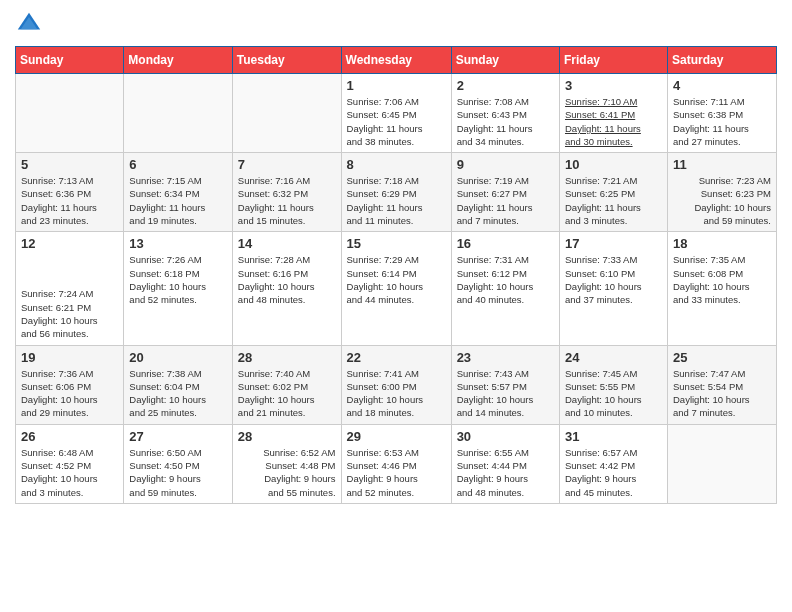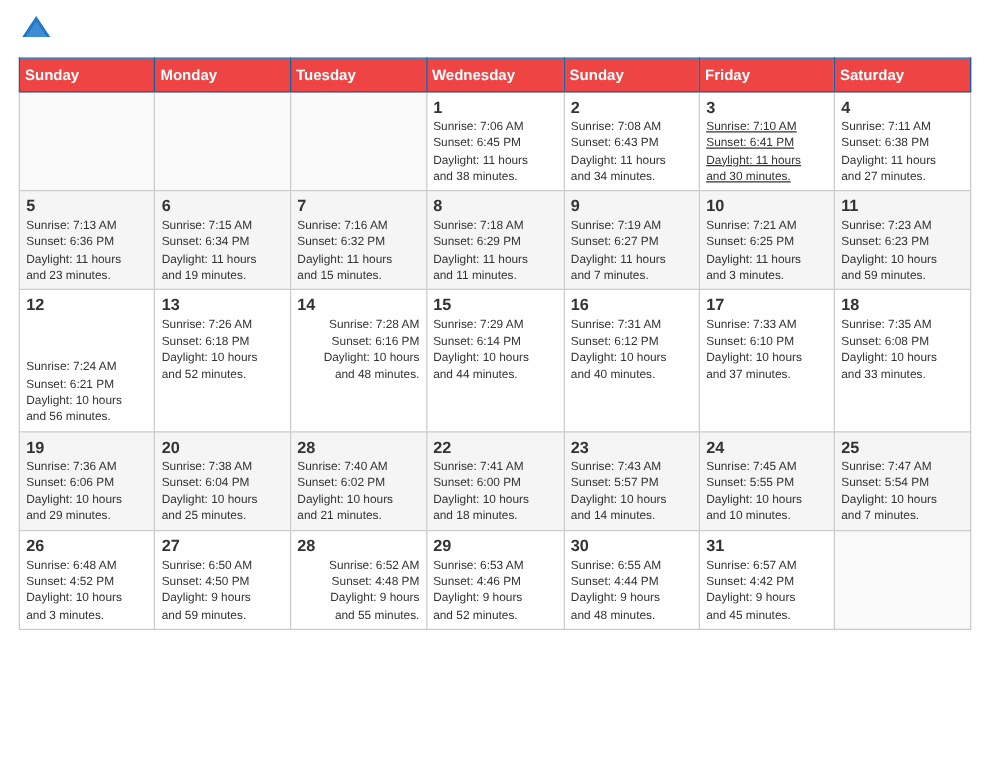--- a/index.html
+++ b/index.html
@@ -202,21 +202,21 @@
           </td>
           <td>
             <span class="day-number">10</span>
             <div class="day-info" style="white-space: pre-line;">Sunrise: 7:21 AM
 Sunset: 6:25 PM
 Daylight: 11 hours
 and 3 minutes.</div>
           </td>
           <td>
             <span class="day-number">11</span>
-            <div class="day-info" style="white-space: pre-line;">Sunrise: 7:23 AM
+            <div class="day-info" style="white-space: pre-line; text-align: right;">Sunrise: 7:23 AM
 Sunset: 6:23 PM
 Daylight: 10 hours
 and 59 minutes.</div>
           </td>
         </tr>
         <tr class="row-odd">
           <td>
             <span class="day-number">12</span>
             <div class="day-info" style="white-space: pre-line; margin-top: 36px;">Sunrise: 7:24 AM
 Sunset: 6:21 PM
@@ -225,21 +225,21 @@
           </td>
           <td>
             <span class="day-number">13</span>
             <div class="day-info" style="white-space: pre-line;">Sunrise: 7:26 AM
 Sunset: 6:18 PM
 Daylight: 10 hours
 and 52 minutes.</div>
           </td>
           <td>
             <span class="day-number">14</span>
-            <div class="day-info" style="white-space: pre-line; text-align: right;">Sunrise: 7:28 AM
+            <div class="day-info" style="white-space: pre-line;">Sunrise: 7:28 AM
 Sunset: 6:16 PM
 Daylight: 10 hours
 and 48 minutes.</div>
           </td>
           <td>
             <span class="day-number">15</span>
             <div class="day-info" style="white-space: pre-line;">Sunrise: 7:29 AM
 Sunset: 6:14 PM
 Daylight: 10 hours
 and 44 minutes.</div>

